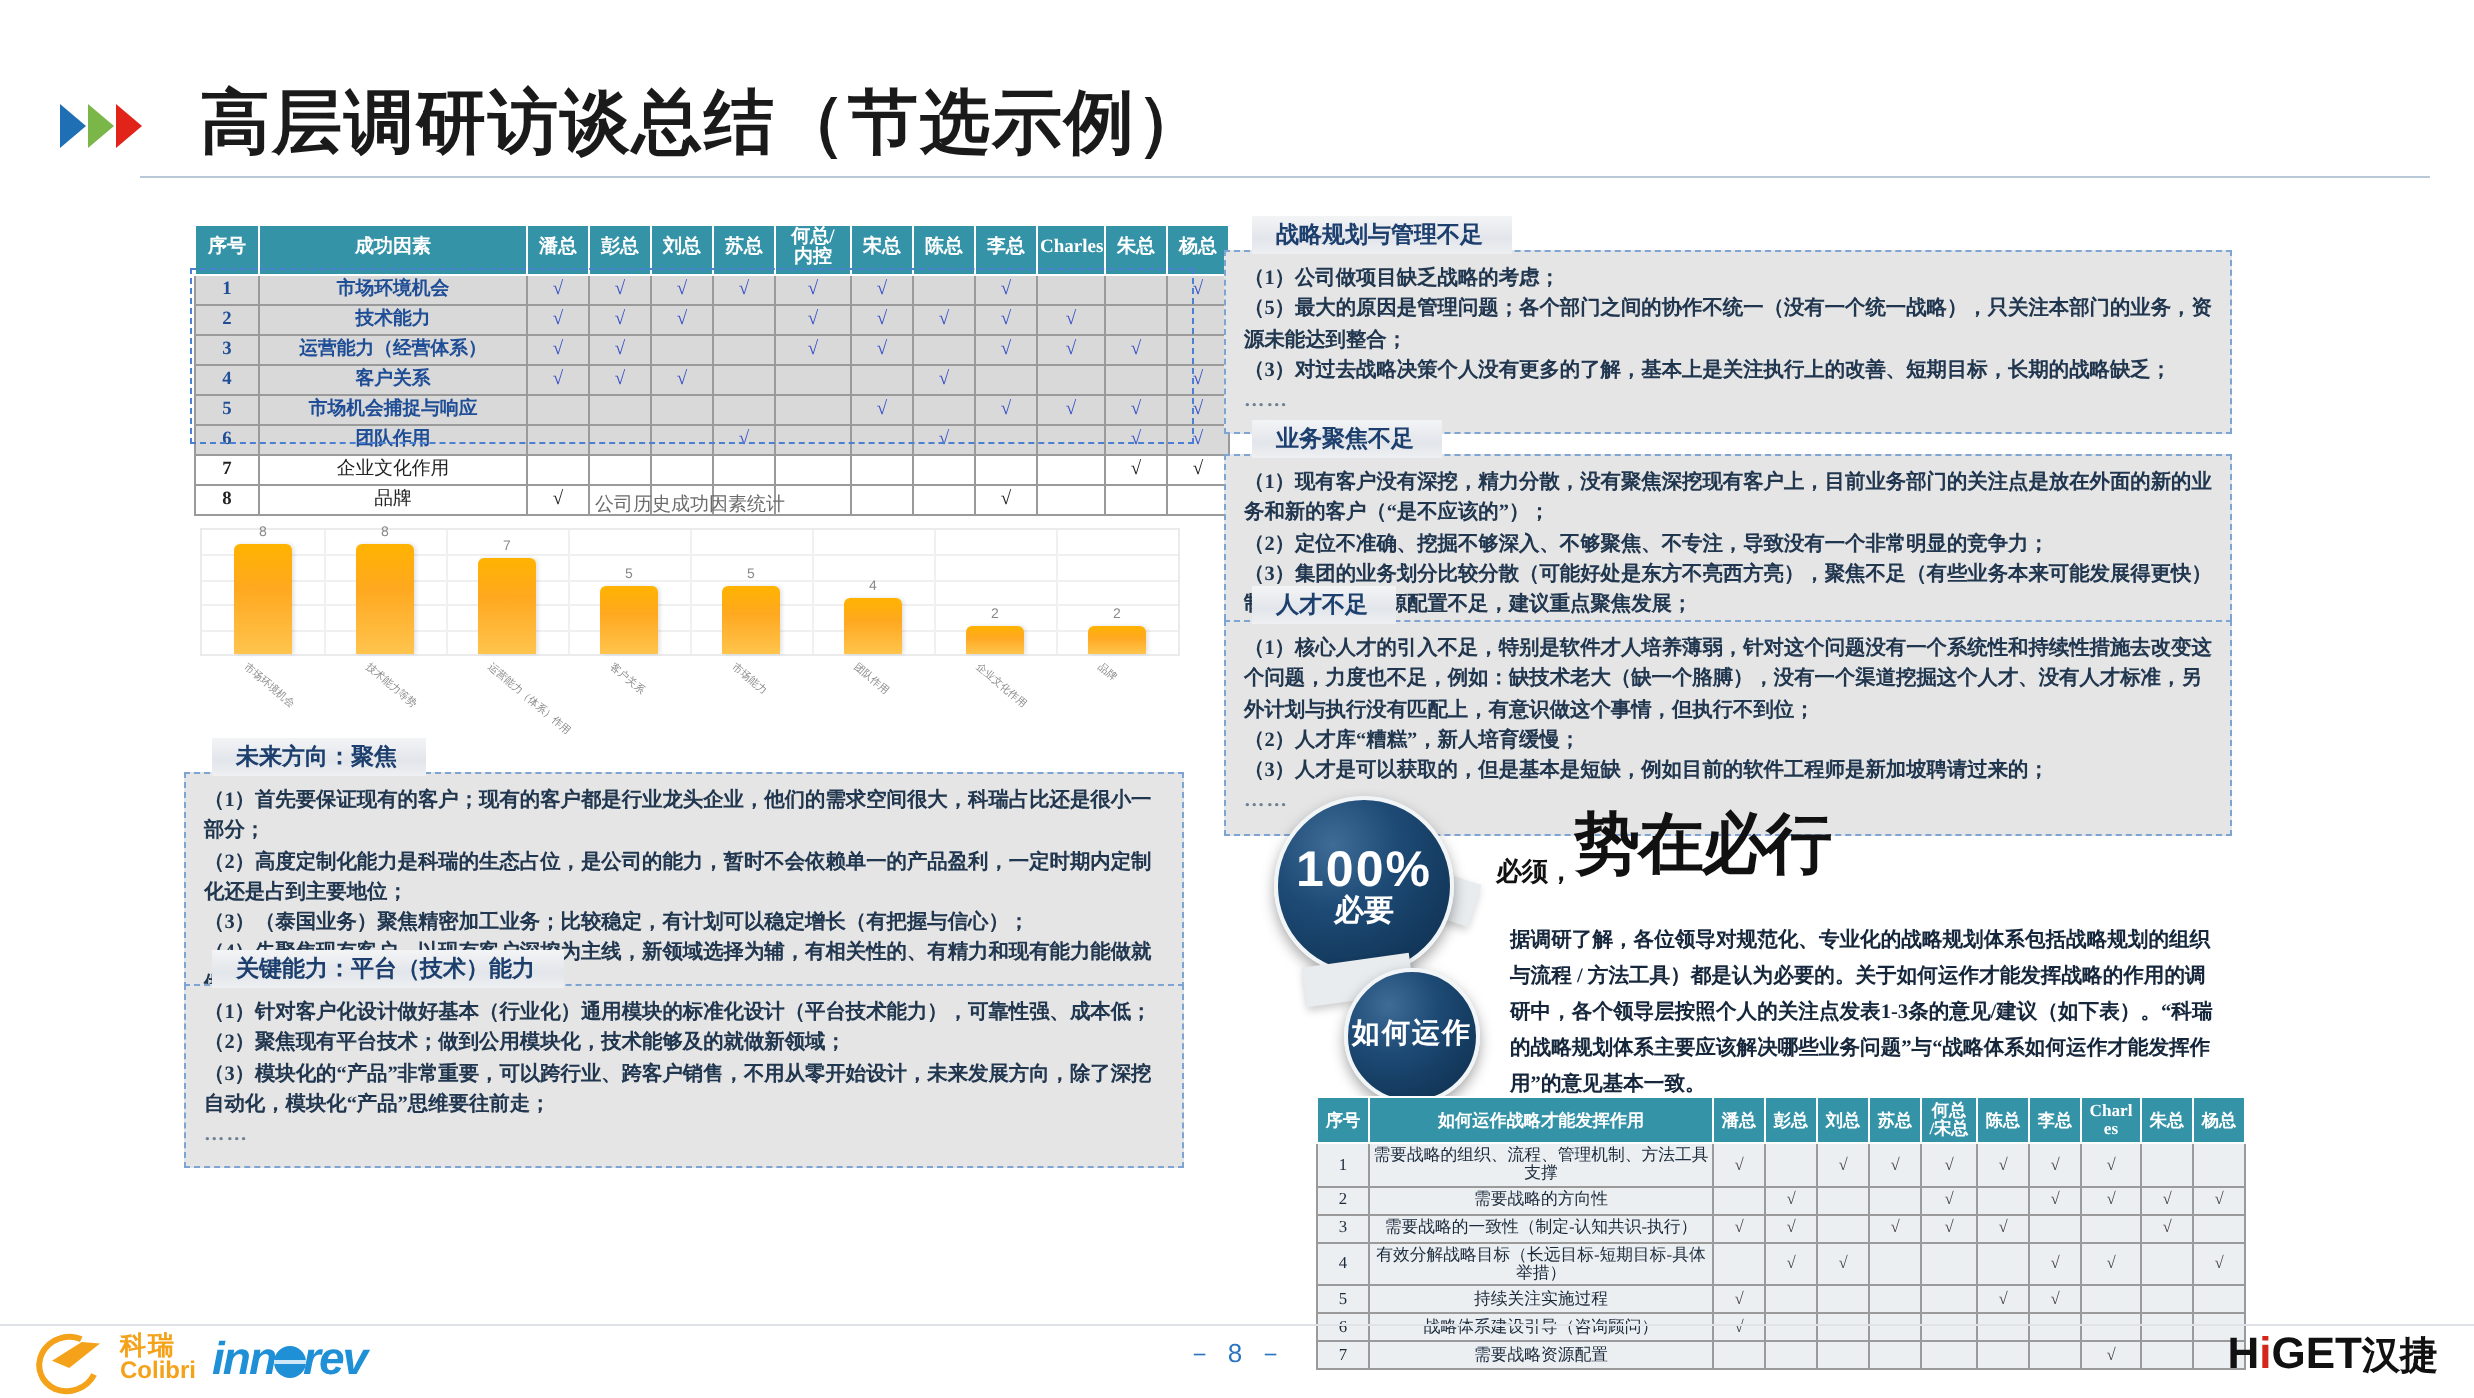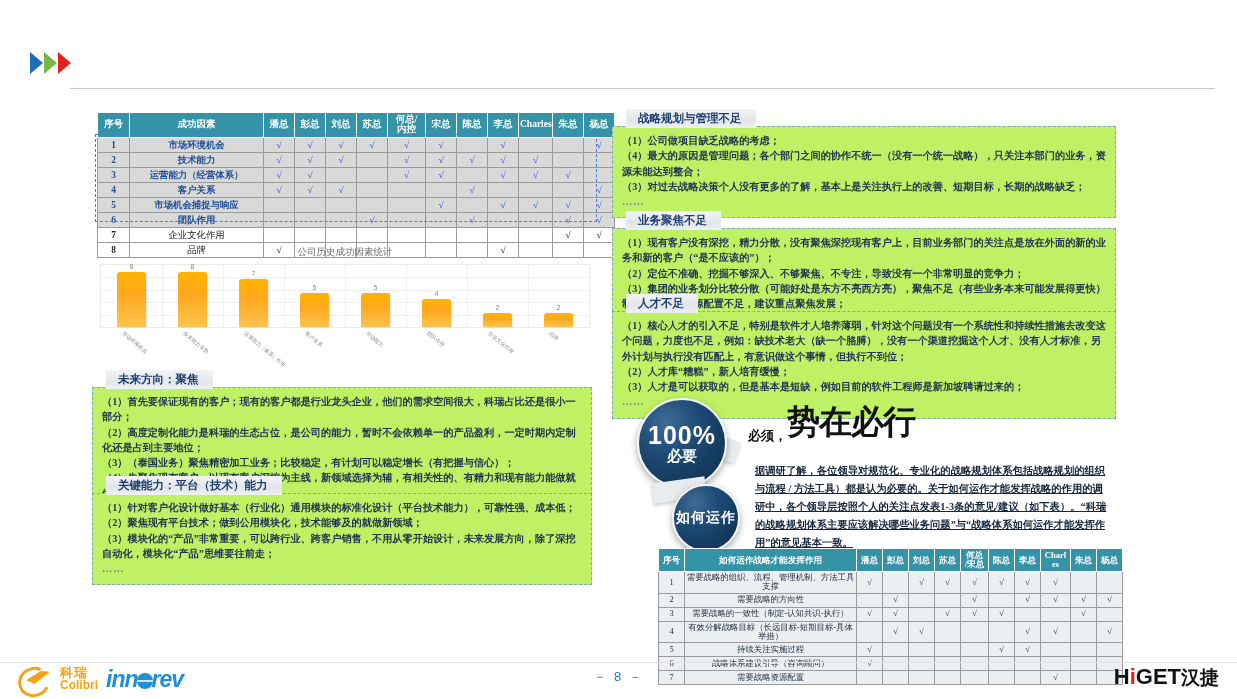--- a/index.html
+++ b/index.html
@@ -30,21 +30,21 @@
     display:inline-block;
     font-size:11.5px;font-weight:bold;color:#1c3f6e;
     background:linear-gradient(to bottom,#f3f4f6,#e2e5ea 60%,#eef0f2);
     padding:2px 14px 2px 12px;
     position:relative;z-index:3;margin-left:14px;
   }
   .sec-body{
     border:1px dashed #7ea4d4;
     margin-top:-2px;
     padding:6px 9px 8px 9px;
-    background:#bef264;
+    background:#e5e5e5;
     font-size:10.2px;color:#21364f;line-height:1.5;
     font-family:"Liberation Serif","DejaVu Serif",serif;
     font-weight:bold;
   }
   .sec-body p{margin:0;}
   .dots{letter-spacing:1px;color:#6f7f92;}
 
   
   .tbl{border-collapse:collapse;table-layout:fixed;}
   .tbl th{
@@ -108,21 +108,21 @@
   .slogan{position:absolute;}
   .sl-small{font-size:13px;font-weight:bold;color:#111;
             font-family:"Liberation Serif","DejaVu Serif",serif;}
   .sl-big{font-size:33px;font-weight:bold;color:#111;letter-spacing:-1px;}
   .sl-l2{margin-top:-4px;text-align:right;}
   .sl-m1{font-size:12px;font-weight:bold;color:#111;}
   .sl-m2{font-size:17px;font-weight:bold;color:#111;}
   .sl-m3{font-size:10px;font-weight:bold;color:#111;}
   .para{
     position:absolute;font-size:10.3px;line-height:1.75;color:#16273c;
-    font-family:"Liberation Serif","DejaVu Serif",serif;font-weight:bold;text-decoration:underline;
+    font-family:"Liberation Serif","DejaVu Serif",serif;font-weight:bold;
   }
 
   
   .tbl2{border-collapse:collapse;table-layout:fixed;}
   .tbl2 th{
     background:#3593a8;color:#fff;font-size:8.6px;font-weight:bold;
     border:1px solid #fff;padding:2px 0;text-align:center;line-height:1.05;
     font-family:"Liberation Serif","DejaVu Serif",serif;
   }
   .tbl2 td{
@@ -166,20 +166,21 @@
 <body>
 
 <div class="slide">
 
   <div class="header">
     <div class="chev-group">
       <div class="chev"></div>
         <div class="chev g"></div>
         <div class="chev r"></div>
     </div>
+    <div class="slide-title">高层调研访谈总结（节选示例）</div>
   </div>
   <div class="title-rule"></div>
 
   <div style="position:absolute;left:97px;top:112px;width:497px;">
     <table class="tbl" style="width:497px;">
       <colgroup>
         <col style="width:32px">
           <col style="width:134px">
         <col style="width:31px">
           <col style="width:31px">
@@ -396,21 +397,21 @@
         <p>（2）聚焦现有平台技术；做到公用模块化，技术能够及的就做新领域；</p>
         <p>（3）模块化的“产品”非常重要，可以跨行业、跨客户销售，不用从零开始设计，未来发展方向，除了深挖自动化，模块化“产品”思维要往前走；</p>
         <p class="dots">……</p>
       </div>
   </div>
 
   <div class="sec" style="left:612px;top:108px;width:504px;">
     <div class="sec-head">战略规划与管理不足</div>
     <div class="sec-body" id="rs0">
         <p>（1）公司做项目缺乏战略的考虑；</p>
-        <p>（4）最大的原因是管理问题；各个部门之间的协作不统一（没有一个统一战略），只关注本部门的业务，资源未能达到整合；</p>
+        <p>（5）最大的原因是管理问题；各个部门之间的协作不统一（没有一个统一战略），只关注本部门的业务，资源未能达到整合；</p>
         <p>（3）对过去战略决策个人没有更多的了解，基本上是关注执行上的改善、短期目标，长期的战略缺乏；</p>
         <p class="dots">……</p>
       </div>
   </div>
   <div class="sec" style="left:612px;top:210px;width:504px;">
     <div class="sec-head">业务聚焦不足</div>
     <div class="sec-body" id="rs1">
         <p>（1）现有客户没有深挖，精力分散，没有聚焦深挖现有客户上，目前业务部门的关注点是放在外面的新的业务和新的客户（“是不应该的”）；</p>
         <p>（2）定位不准确、挖掘不够深入、不够聚焦、不专注，导致没有一个非常明显的竞争力；</p>
         <p>（3）集团的业务划分比较分散（可能好处是东方不亮西方亮），聚焦不足（有些业务本来可能发展得更快）制约到主业务资源配置不足，建议重点聚焦发展；</p>

